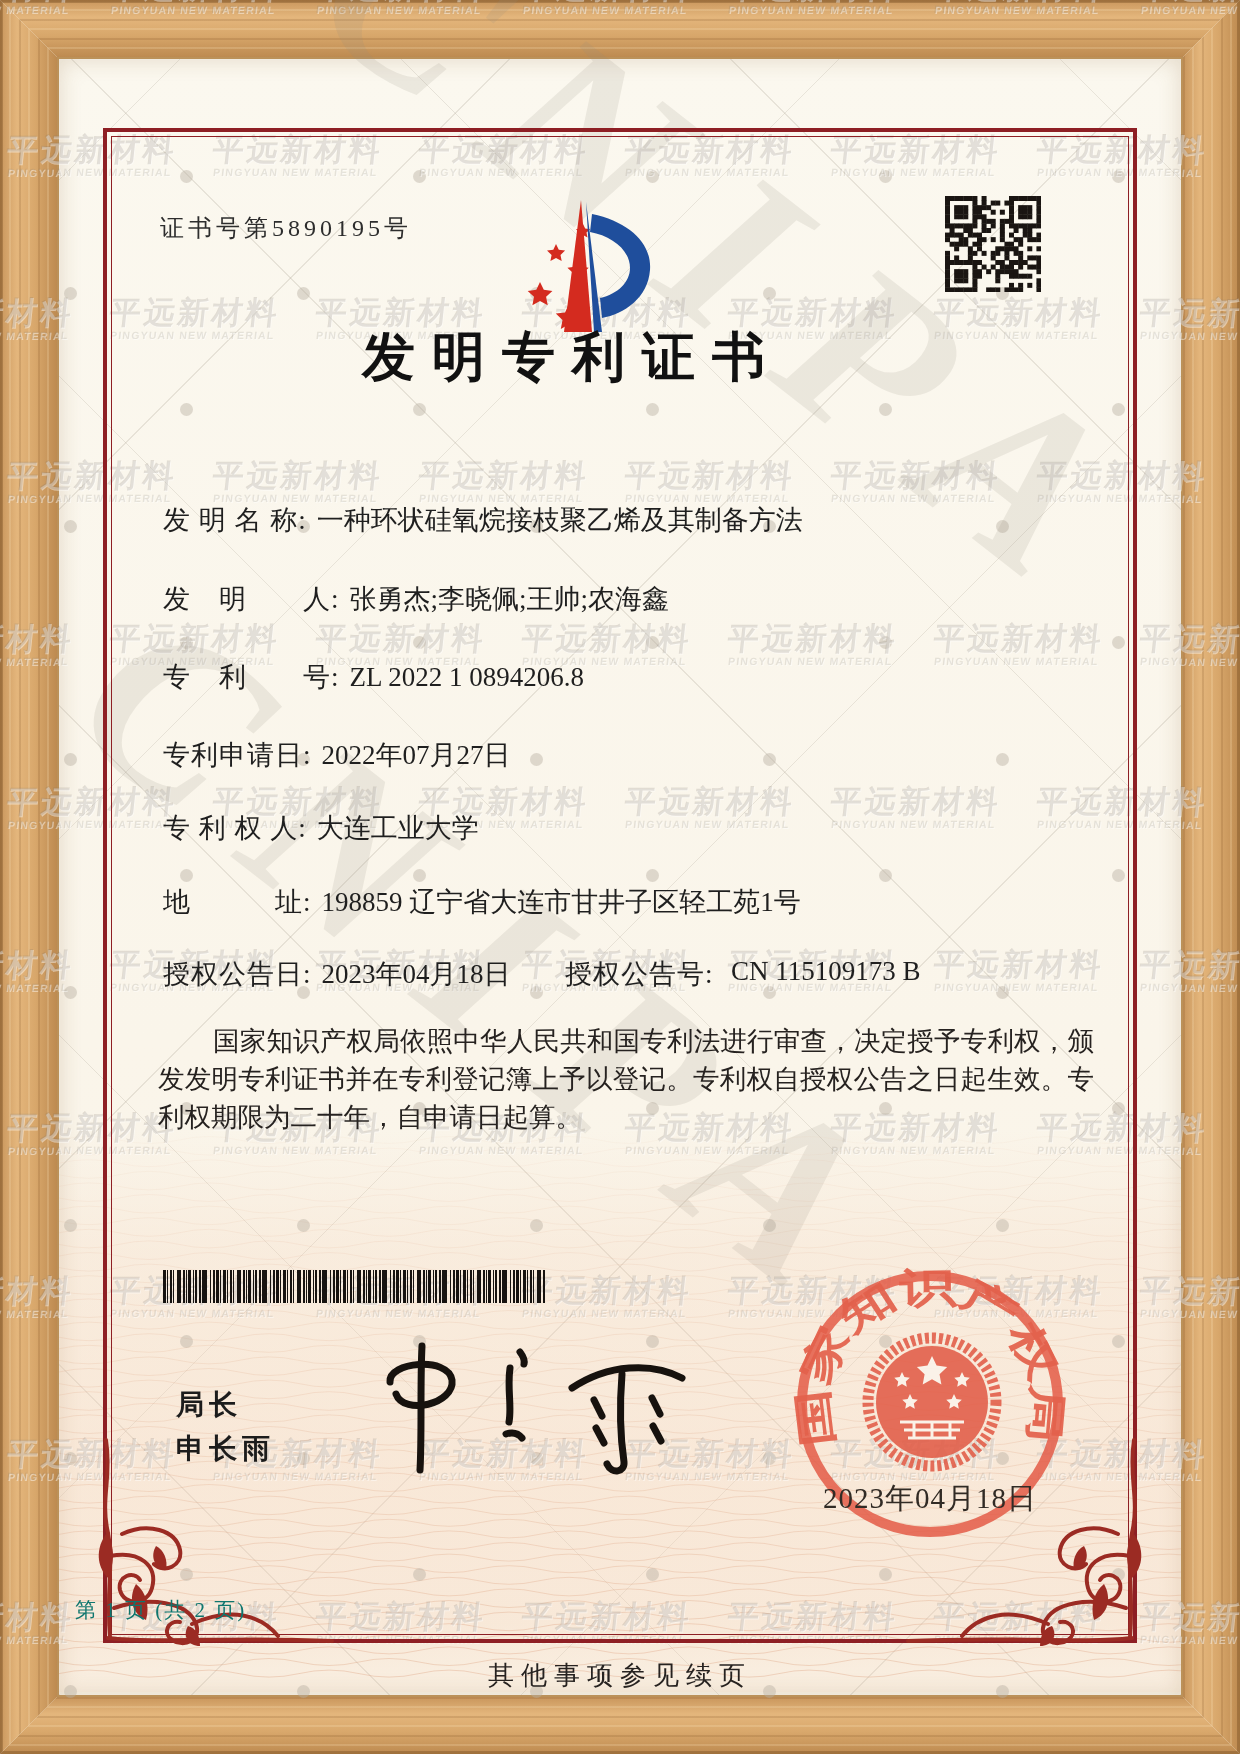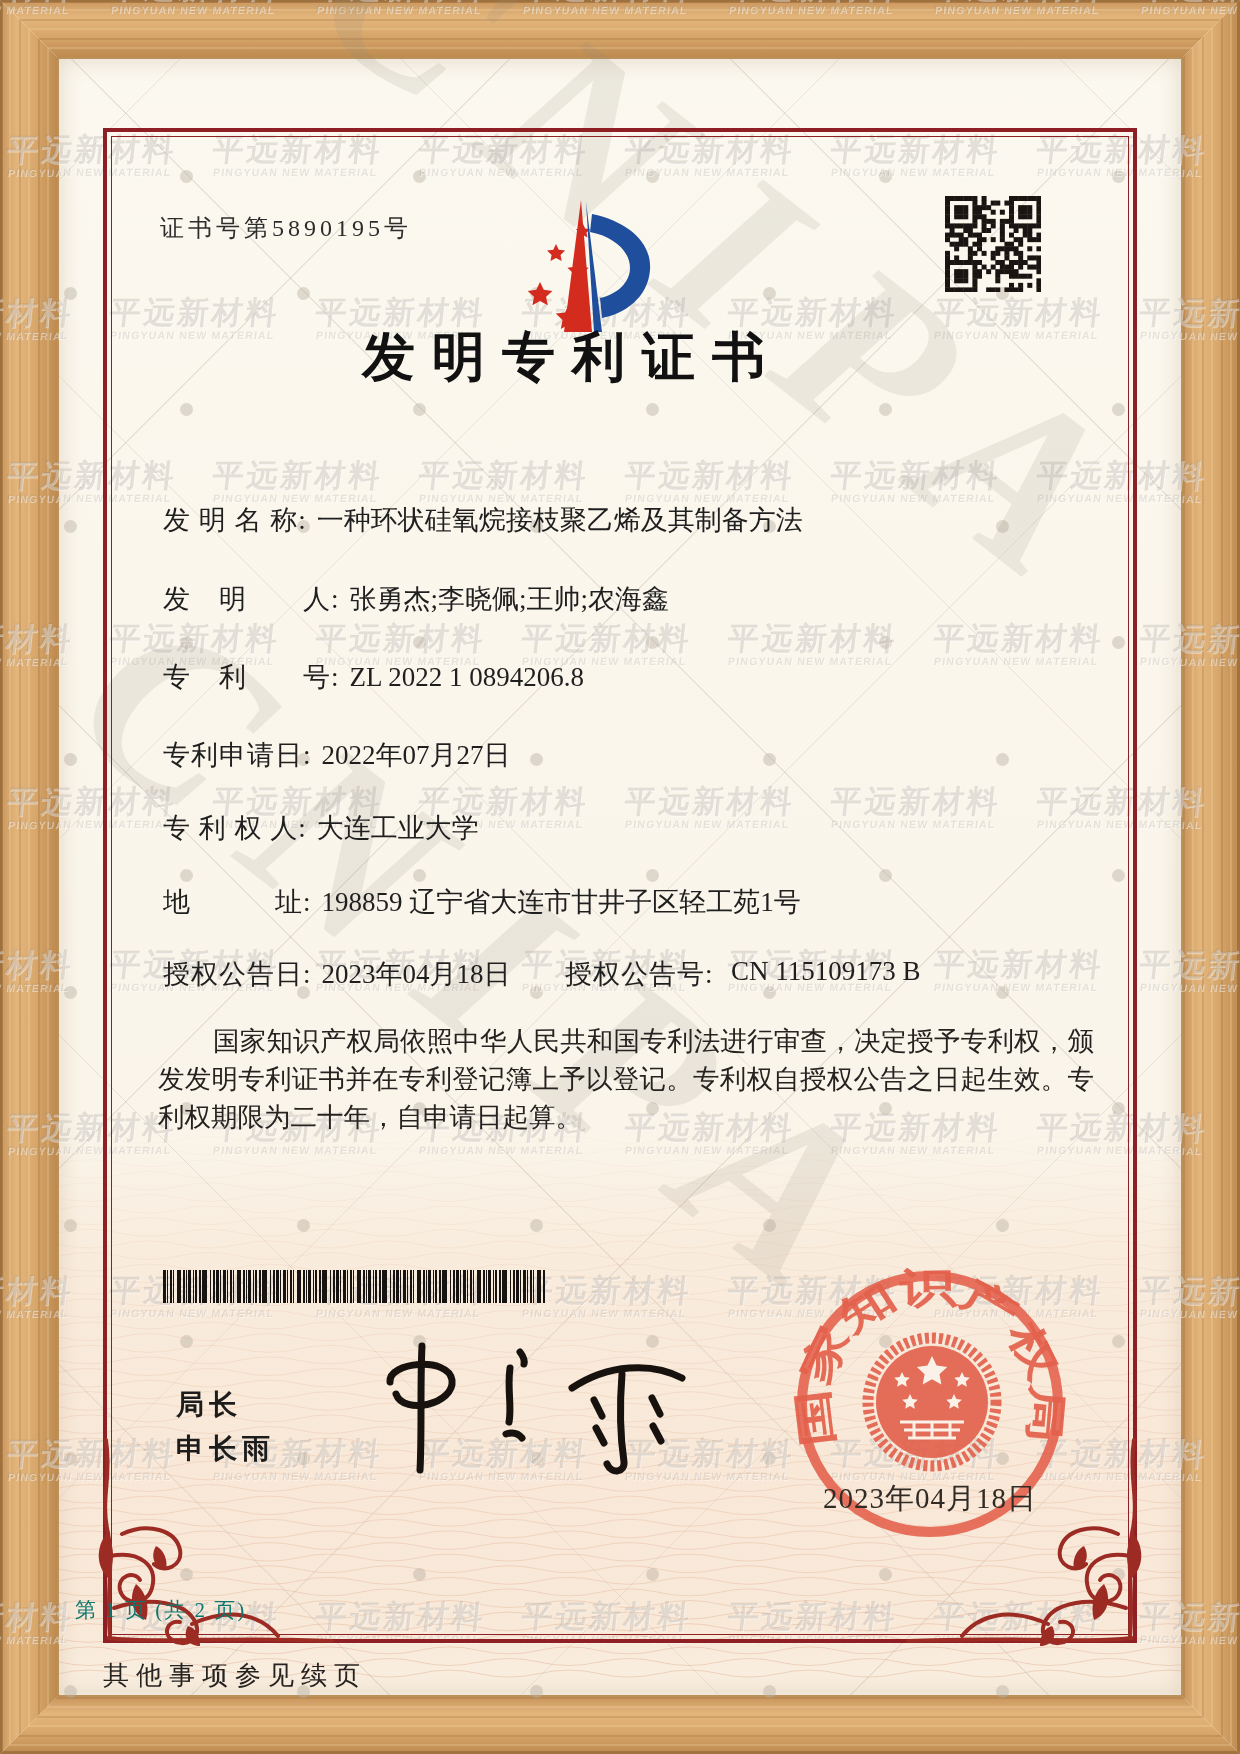--- a/index.html
+++ b/index.html
@@ -56,21 +56,21 @@
   .title{left:55px;right:151px;top:322px;text-align:center;font-size:53px;font-weight:bold;
          letter-spacing:17px;color:#111;}
   .field{left:163px;font-size:27px;color:#1f1f1f;white-space:nowrap;}
   .field .lab{letter-spacing:1px;}
   .field .val{margin-left:10px;}
   .para{left:158px;width:936px;font-size:26.5px;line-height:38px;text-align:justify;
         text-indent:55px;color:#262220;font-family:"Liberation Serif","DejaVu Serif",serif;margin-top:20px;}
   .director{left:176px;font-family:"Liberation Sans","DejaVu Sans",sans-serif;
         font-weight:bold;font-size:28px;letter-spacing:5px;color:#1c1c1c;}
   .pagefoot{left:75px;right:129px;top:1596px;text-align:left;font-size:21px;letter-spacing:2px;color:#0f766e;}
-  .note{left:103px;right:103px;top:1658px;font-size:26px;letter-spacing:7px;color:#262220;}
+  .note{left:103px;right:103px;top:1658px;text-align:center;font-size:26px;letter-spacing:7px;color:#262220;}
   .sealwrap{left:780px;top:1254px;width:300px;height:300px;mix-blend-mode:multiply;opacity:.95;}
 </style>
 </head>
 <body>
 
 <div class="canvas">
 
   <div class="wood top"></div>
   <div class="wood bottom"></div>
   <div class="wood left"></div>

